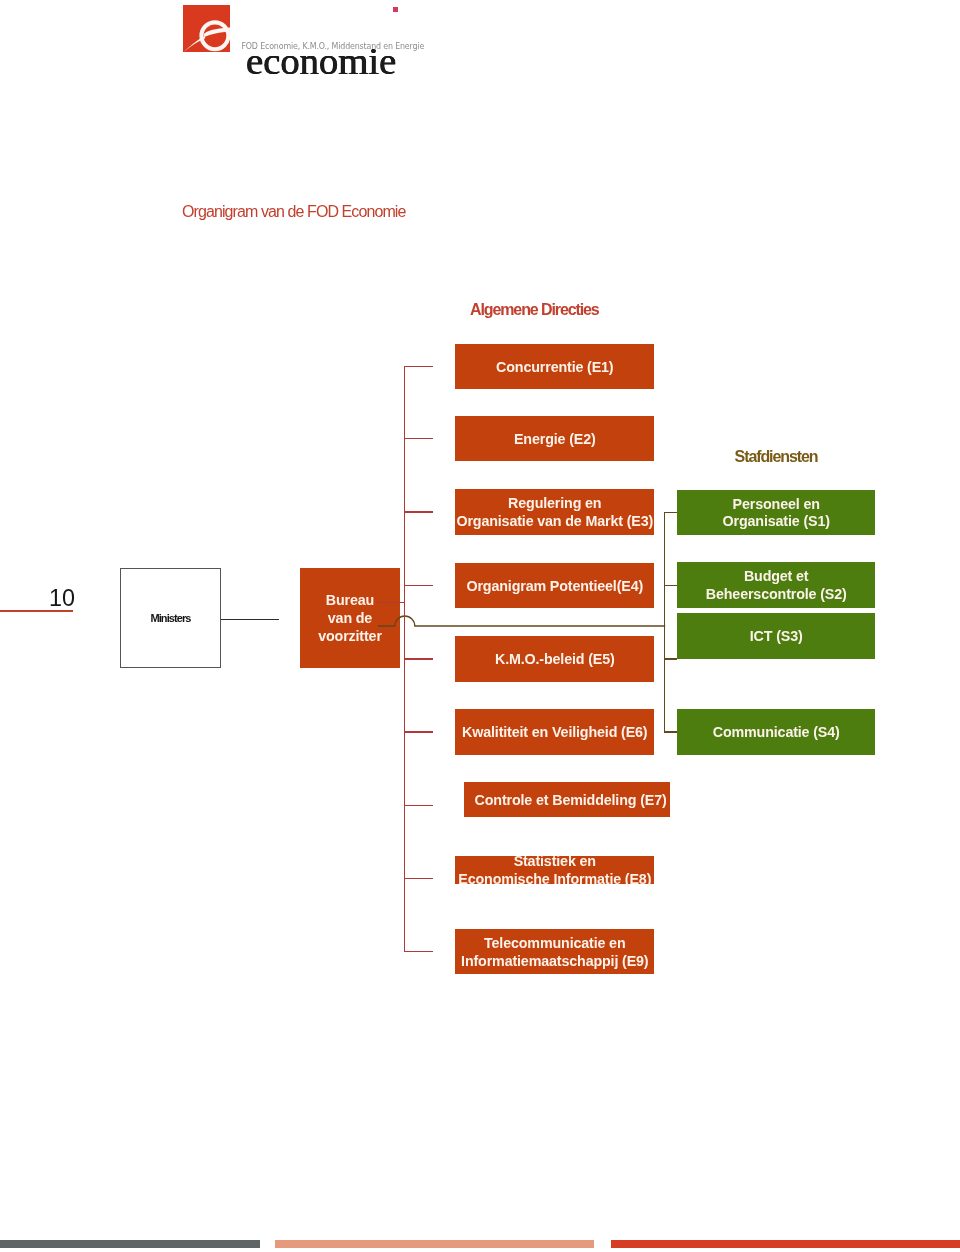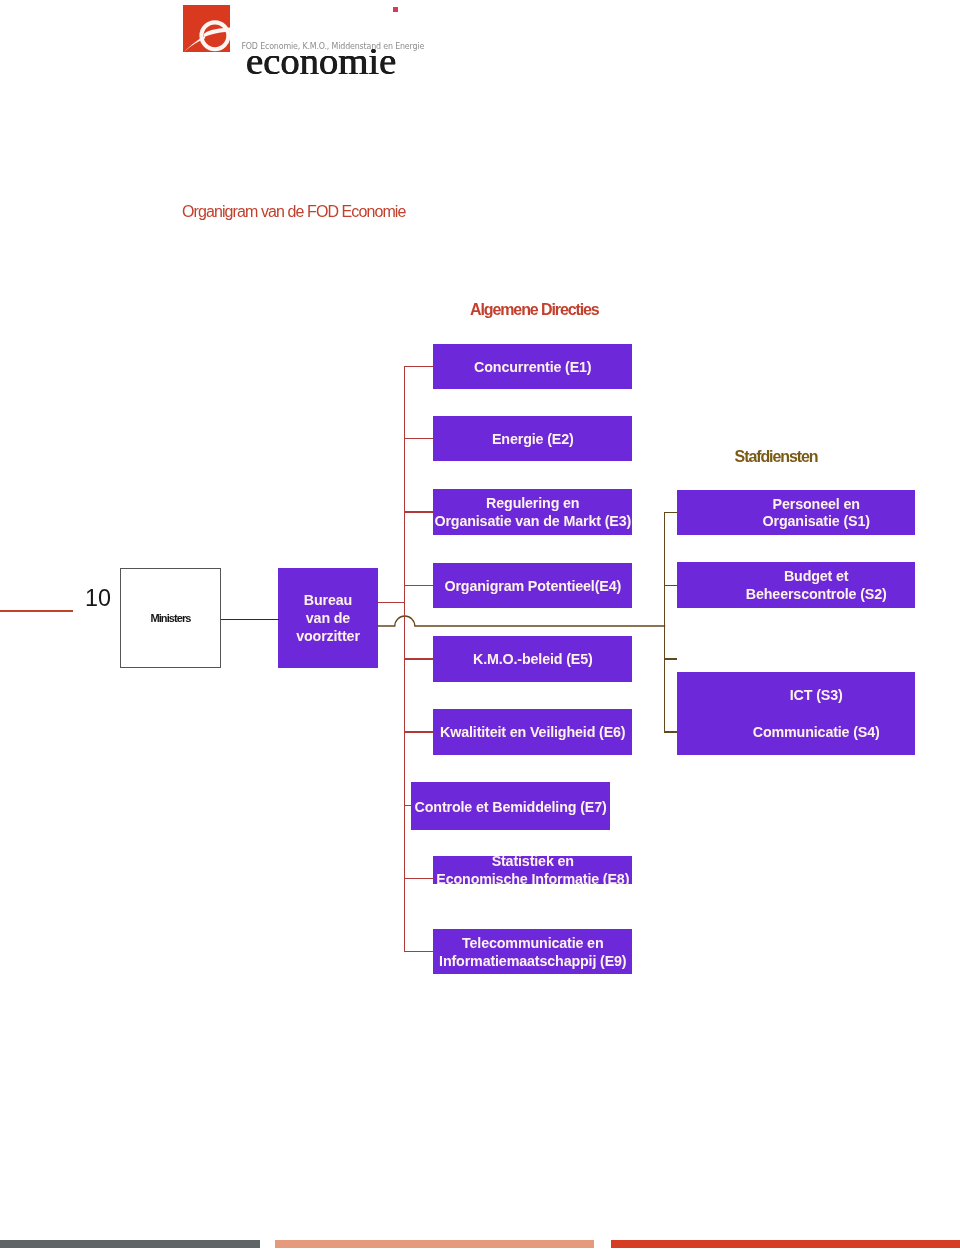--- a/index.html
+++ b/index.html
@@ -14,38 +14,38 @@
   #logo-mark{position:absolute;left:0;top:0;width:47px;height:47px;}
   #wordmark{position:absolute;left:63px;top:-0.3px;font-family:Liberation Serif, serif;
             font-weight:200;font-size:38.8px;letter-spacing:-0.08px;color:#1b1b1b;line-height:1;
             white-space:nowrap;text-shadow:0.4px 0 0 #1b1b1b,-0.4px 0 0 #1b1b1b;margin-top:37px;}
   #idot{position:absolute;left:209.6px;top:2.1px;width:5px;height:5px;background:#D53A5B;}
   #logo-sub{position:absolute;left:58.4px;top:35.9px;font-family:"DejaVu Sans Condensed","DejaVu Sans",sans-serif;
             font-weight:400;font-size:8.8px;letter-spacing:-0.16px;color:#8d8d8d;white-space:nowrap;}
 
   
   #pagenum{position:absolute;left:0;top:586.6px;width:75px;text-align:right;
-           font-family:"Liberation Sans",sans-serif;font-weight:400;font-size:23.4px;color:#161616;line-height:1;margin-left:36px;}
+           font-family:"Liberation Sans",sans-serif;font-weight:400;font-size:23.4px;color:#161616;line-height:1;}
   #pagerule{position:absolute;left:0;top:609.8px;width:73.1px;height:2.1px;background:#C0432C;}
 
   
   #doc-title{position:absolute;left:182px;top:203.4px;font-size:16px;font-weight:normal;
              color:#C2402E;letter-spacing:-0.91px;white-space:nowrap;}
   .col-head{position:absolute;font-size:16px;font-weight:bold;letter-spacing:-1.1px;
             white-space:nowrap;text-align:center;}
   #head-left{left:434.3px;top:300.5px;width:200px;color:#C2402E;}
   #head-right{left:677px;top:448.2px;width:198px;color:#7A5B16;}
 
   
   .node{position:absolute;display:flex;align-items:center;justify-content:center;
         text-align:center;color:#FCF2E9;font-weight:bold;font-size:14.3px;line-height:17.9px;
         letter-spacing:-0.15px;}
   .node > span{position:relative;top:1.2px;}
-  .node.red{background:#6d28d9;}
-  .node.brown{background:#6d28d9;padding-left:40px;}
+  .node.red{background:#c2410c;margin-left:22px;}
+  .node.brown{background:#4d7c0f;}
   #ministers{position:absolute;left:120px;top:568px;width:99px;height:98px;
              border:1.2px solid #555555;background:#fff;display:flex;align-items:center;
              justify-content:center;color:#151515;font-weight:bold;font-size:11px;letter-spacing:-0.9px;}
   #bureau{position:absolute;left:278px;top:568px;width:100px;height:100px;}
 
   
   .ln{position:absolute;background:#B03A3A;}
   .ln-brown{position:absolute;background:#63481C;}
   .ln-dark{position:absolute;background:#2C2C2C;}
   .fbar{position:absolute;top:1239.8px;height:8.7px;}
@@ -113,38 +113,38 @@
       </div>
 <div class="node red" style="left:433.20px;top:562.90px;width:199.20px;height:45.60px;">
         <span class="ml">Organigram Potentieel(E4)</span>
       </div>
 <div class="node red" style="left:433.20px;top:636.20px;width:199.20px;height:45.60px;">
         <span class="ml">K.M.O.-beleid (E5)</span>
       </div>
 <div class="node red" style="left:433.20px;top:709.20px;width:199.20px;height:45.60px;">
         <span class="ml">Kwalititeit en Veiligheid (E6)</span>
       </div>
-<div class="node red" style="left:411px;top:782.40px;width:199.20px;height:48px;">
+<div class="node red" style="left:442px;top:782.40px;width:199.20px;height:35px;padding-left:7px;">
         <span class="ml">Controle et Bemiddeling (E7)</span>
       </div>
 <div class="node red" style="left:433.20px;top:855.80px;width:199.20px;height:28px;">
         <span class="ml">Statistiek en<br>Economische Informatie (E8)</span>
       </div>
 <div class="node red" style="left:433.20px;top:928.90px;width:199.20px;height:45.60px;">
         <span class="ml">Telecommunicatie en<br>Informatiemaatschappij (E9)</span>
       </div>
 </div>
 <div>
 <div class="node brown" style="left:677.40px;top:489.50px;width:197.60px;height:45.60px;">
         <span class="ml">Personeel en<br>Organisatie (S1)</span>
       </div>
 <div class="node brown" style="left:677.40px;top:562.40px;width:197.60px;height:45.60px;">
         <span class="ml">Budget et<br>Beheerscontrole (S2)</span>
       </div>
-<div class="node brown" style="left:677.40px;top:672px;width:197.60px;height:45.60px;">
+<div class="node brown" style="left:677.40px;top:613px;width:197.60px;height:45.60px;">
         <span class="ml">ICT (S3)</span>
       </div>
 <div class="node brown" style="left:677.40px;top:709.30px;width:197.60px;height:45.60px;">
         <span class="ml">Communicatie (S4)</span>
       </div>
 </div>
 <div id="footer">
   <div class="fbar" style="left:0;width:260.4px;background:#5F6467;"></div>
   <div class="fbar" style="left:275px;width:319.2px;background:#E5997D;"></div>
   <div class="fbar" style="left:611.3px;width:348.7px;background:#D53D25;"></div>

